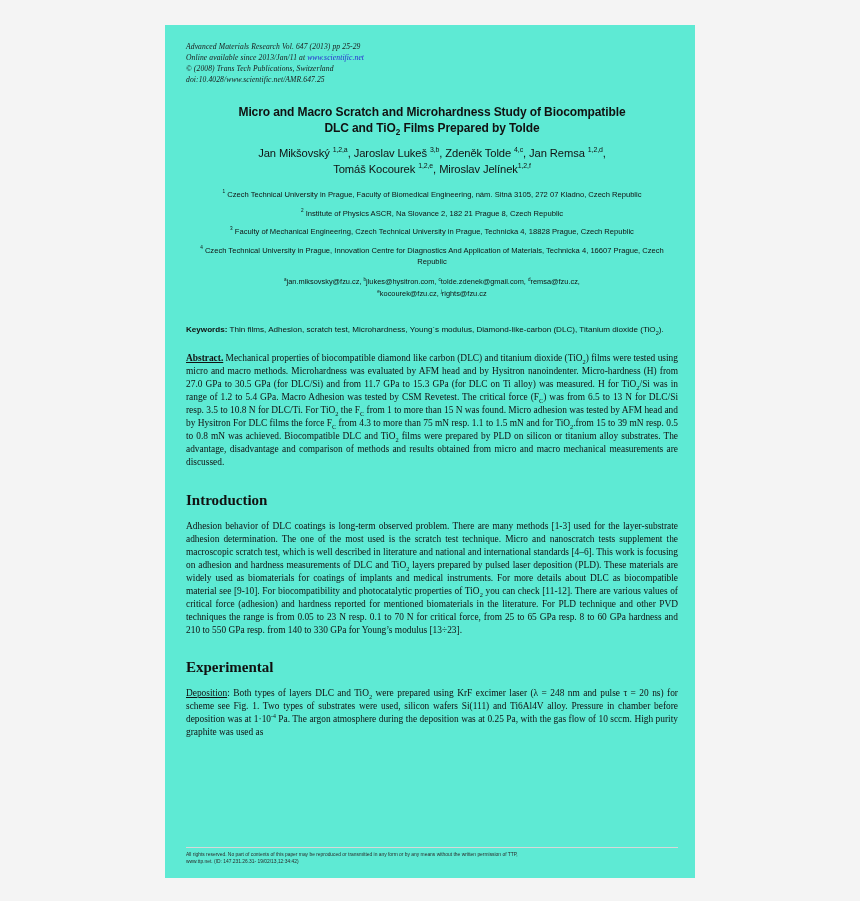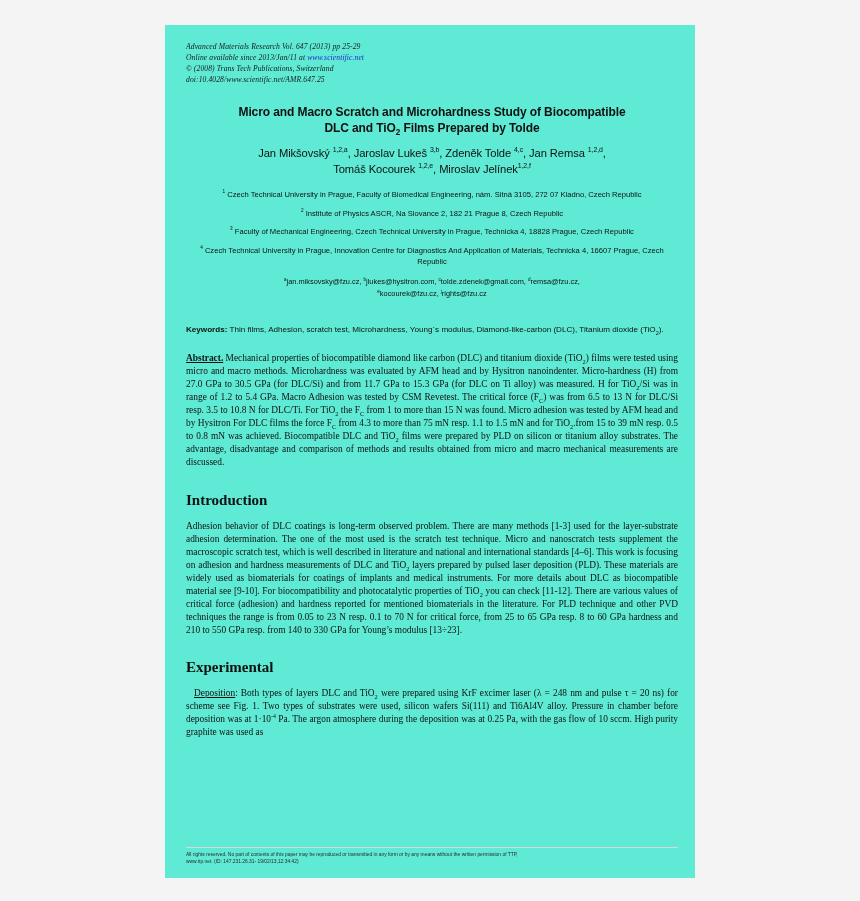--- a/index.html
+++ b/index.html
@@ -104,21 +104,21 @@
   }
   .abstract b, .para b { font-weight: bold; text-decoration: underline; }
 
   .section-head {
     font-family: "Liberation Serif", serif;
     font-weight: bold;
     font-size: 15px;
     margin-top: 22px;
   }
   .para { margin-top: 11px; }
-  .underline { text-decoration: underline; margin-left: 8px; }
+  .underline { text-decoration: underline; }
 
   
   .footer {
     position: absolute;
     left: 21px;
     bottom: 12px;
     width: 492px;
     font-family: "Liberation Sans", sans-serif;
     font-size: 4.9px;
     line-height: 1.55;

